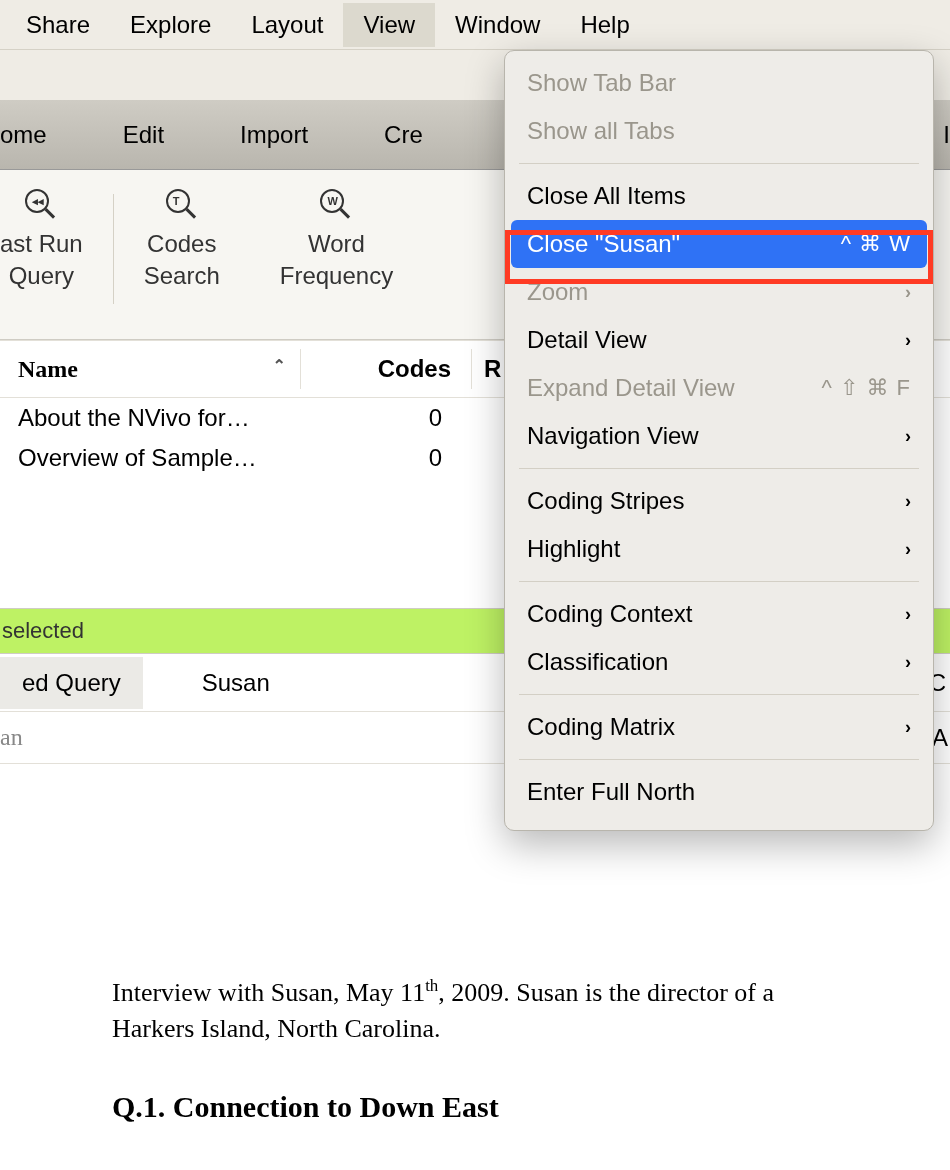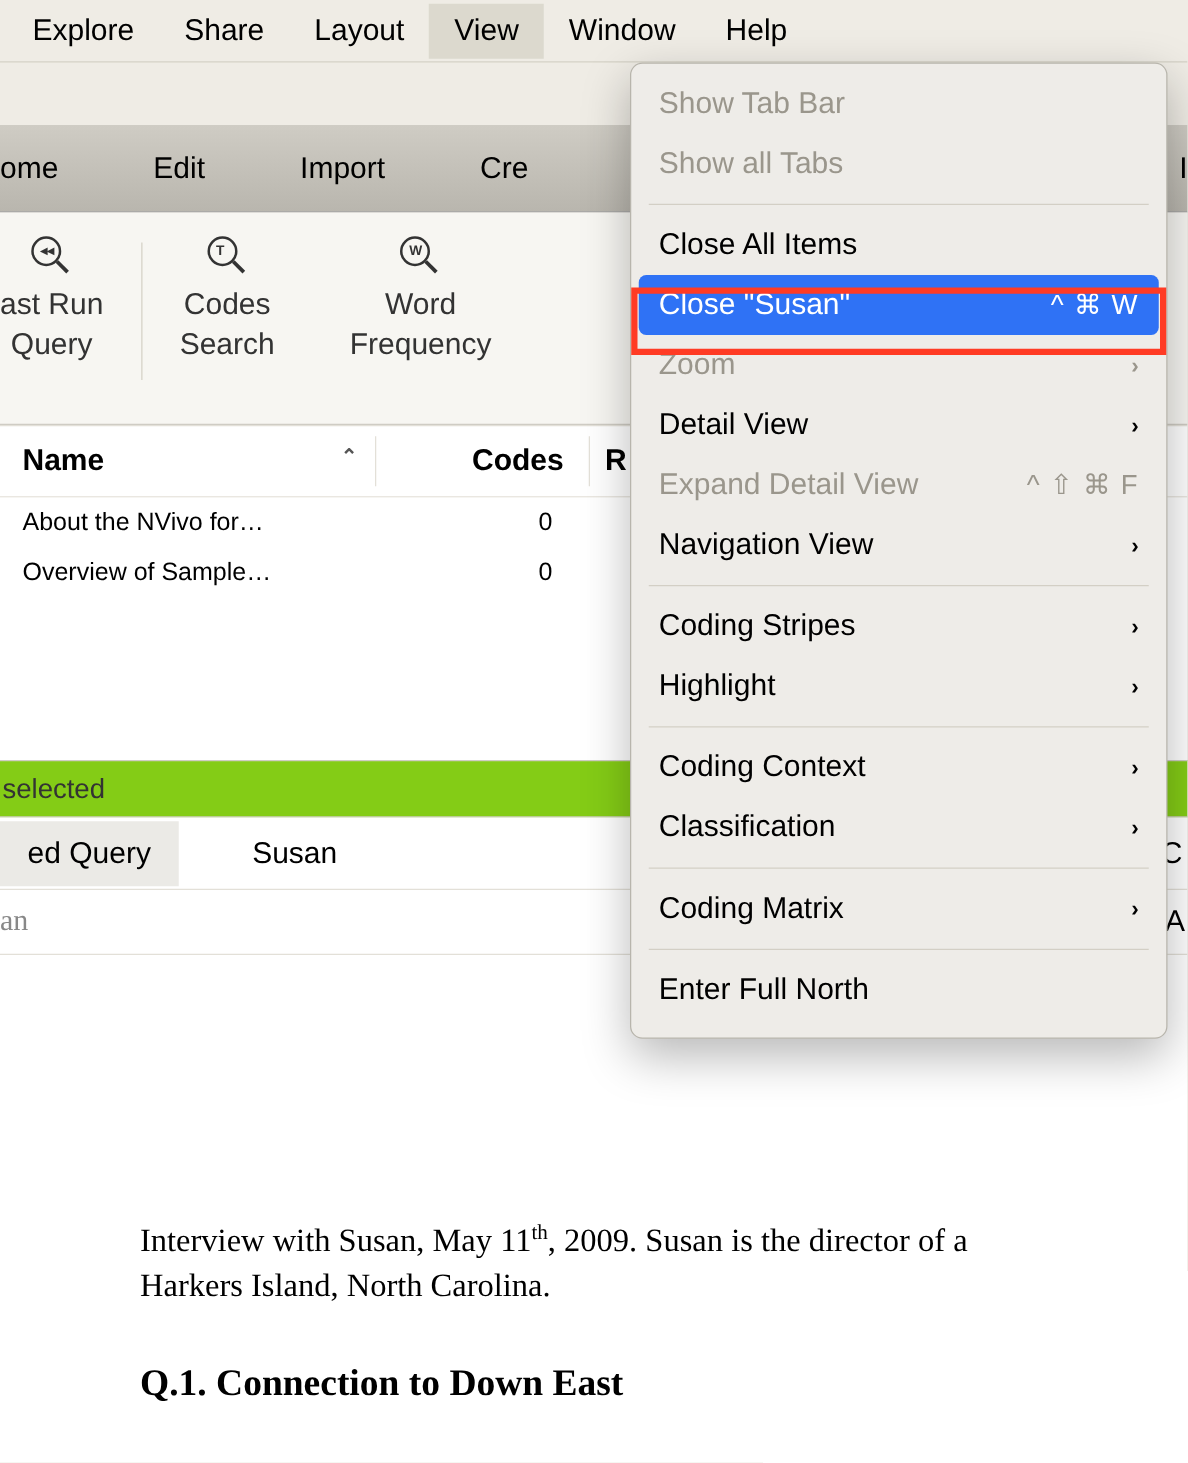--- a/index.html
+++ b/index.html
@@ -25,32 +25,32 @@
   .vsep { width: 1px; height: 110px; background: #d5d1c6; margin-top: 6px; }
 
   
   .mag { position: absolute; inset: 0; }
   .mag .ring { position: absolute; width: 24px; height: 24px; border: 2.5px solid #333; border-radius: 50%; left: 1px; top: 1px; }
   .mag .handle { position: absolute; width: 12px; height: 2.5px; background: #333; transform: rotate(45deg); left: 20px; top: 24px; }
   .mag .inner { position: absolute; font-size: 11px; font-weight: 600; color: #333; left: 8px; top: 6px; }
 
   
   .list-header { display: flex; align-items: center; height: 58px; background: #fff; border-top: 1px solid #e3e0d8; border-bottom: 1px solid #e3e0d8; font-size: 24px; font-weight: 600; }
-  .list-header .col-name { width: 300px; padding-left: 18px; display: flex; gap: 10px; }
+  .list-header .col-name { width: 300px; padding-left: 18px; display: flex; gap: 10px; font-family: Liberation Serif, serif; }
   .list-header .sort { font-size: 16px; color: #555; margin-left: auto; margin-right: 14px; }
   .list-header .vcol-sep { width: 1px; height: 40px; background: #e3e0d8; }
   .list-header .col-codes { width: 170px; text-align: right; padding-right: 20px; }
   .list-header .col-r { padding-left: 12px; }
 
-  .rows { background: #fff; height: 210px; font-size: 20px; }
+  .rows { background: #fff; height: 210px; font-size: 24px; }
   .row { display: flex; align-items: center; height: 40px; }
   .row .c-name { width: 300px; padding-left: 18px; white-space: nowrap; overflow: hidden; text-overflow: ellipsis; }
   .row .c-codes { width: 170px; text-align: right; padding-right: 28px; }
 
-  .status { height: 46px; background: #84cc16; border-top: 1px solid #cfccc4; border-bottom: 1px solid #cfccc4; font-size: 22px; color: #333; display: flex; align-items: center; padding-left: 2px; }
+  .status { height: 46px; background: #bef264; border-top: 1px solid #cfccc4; border-bottom: 1px solid #cfccc4; font-size: 22px; color: #333; display: flex; align-items: center; padding-left: 2px; }
 
   
   .doc-tabs { display: flex; align-items: center; height: 58px; background: #fff; border-bottom: 1px solid #e3e0d8; font-size: 24px; gap: 37px; }
   .doc-tab { padding: 12px 22px; }
   .doc-tab.active { background: #ebeae6; }
 
   .doc-bar { display: flex; align-items: center; height: 52px; background: #fff; border-bottom: 1px solid #e3e0d8; font-size: 24px; color: #888; }
   .doc-bar .docname { color: #888; padding-left: 0; font-family: Liberation Serif, serif; }
   .doc-bar .spacer { flex: 1; }
   .doc-bar .codestrip-ic { width: 30px; height: 26px; margin-right: 10px; display: flex; align-items: flex-end; gap: 3px; }
@@ -69,22 +69,22 @@
   .menu .mi.sel .shortcut { color: #fff; }
   .menu .chev { margin-left: auto; font-size: 18px; color: #000; font-weight: 600; }
   .menu .mi.disabled .chev { color: #9a968c; }
   .menu hr { border: none; border-top: 1px solid #d3cfc5; margin: 8px 14px; }
   #close-hi { position: absolute; left: 505px; top: 230px; width: 428px; height: 54px; border: 5px solid #ff3b24; pointer-events: none; z-index: 60; }
 </style>
 </head>
 <body>
 
 <div class="menubar">
+  <div class="mitem">Share</div>
   <div class="mitem">Explore</div>
-  <div class="mitem">Share</div>
   <div class="mitem">Layout</div>
   <div class="mitem open">View</div>
   <div class="mitem">Window</div>
   <div class="mitem">Help</div>
 </div>
 <div id="view-hi" class="highlight-box"></div>
 
 <div class="ribbon-tabs">
   <div class="rtab cut">ome</div>
   <div class="rtab">Edit</div>

